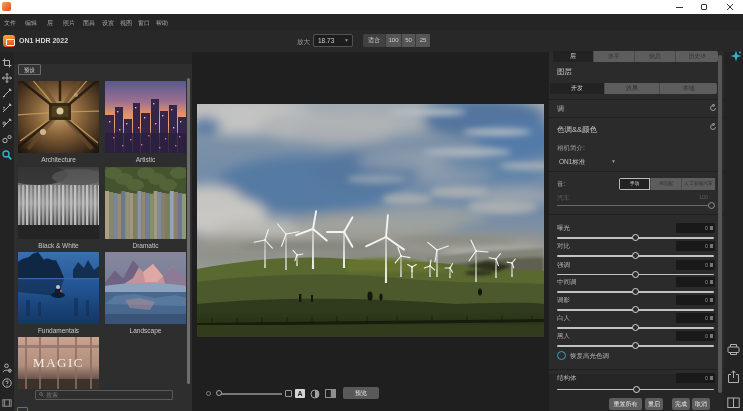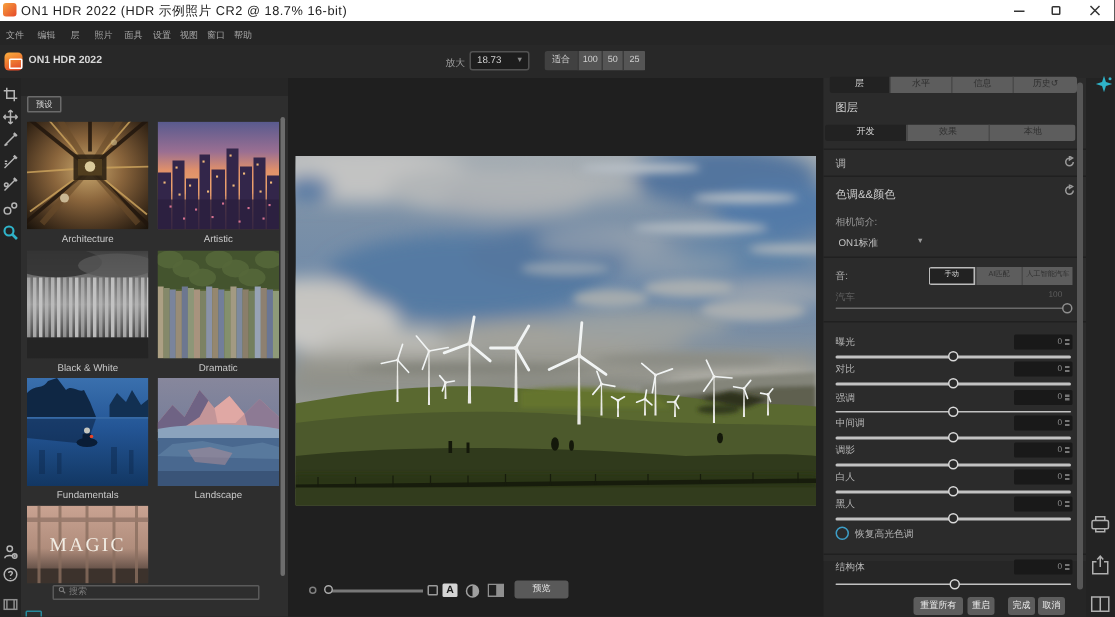--- a/index.html
+++ b/index.html
@@ -55,21 +55,20 @@
 .divline{position:absolute;left:0;width:175px;height:1px;background:#202020}
 .btn{position:absolute;background:#5d5d5d;border-radius:2px;color:#ededed;font-size:6px;text-align:center}
 #rscroll{position:absolute;left:169px;top:3px;width:4px;height:338px;background:#565656;border-radius:2px}
 
 #rstrip{left:724px;top:52px;width:19px;height:359px;background:#232323}
 </style></head>
 <body>
 <div id="app">
 <div class="abs" id="titlebar">
   <div id="appico"></div>
-      <div class="ttl">ON1 HDR 2022 (HDR 示例照片 CR2 @ 18.7% 16-bit)</div>
   <div style="position:absolute;left:676px;top:7px;width:7px;height:1px;background:#333"></div>
   <div style="position:absolute;left:701px;top:4px;width:5.5px;height:5.5px;border:1px solid #333;border-radius:1px"></div>
   <svg style="position:absolute;left:726px;top:3px" width="8" height="8" viewBox="0 0 8 8" stroke="#333" stroke-width="1">
         <line x1="1" y1="1" x2="7" y2="7"></line>
         <line x1="7" y1="1" x2="1" y2="7"></line>
       </svg>
 </div>
 <div class="abs" id="menubar">
       <span style="left:4px">文件</span>
       <span style="left:25px">编辑</span>

